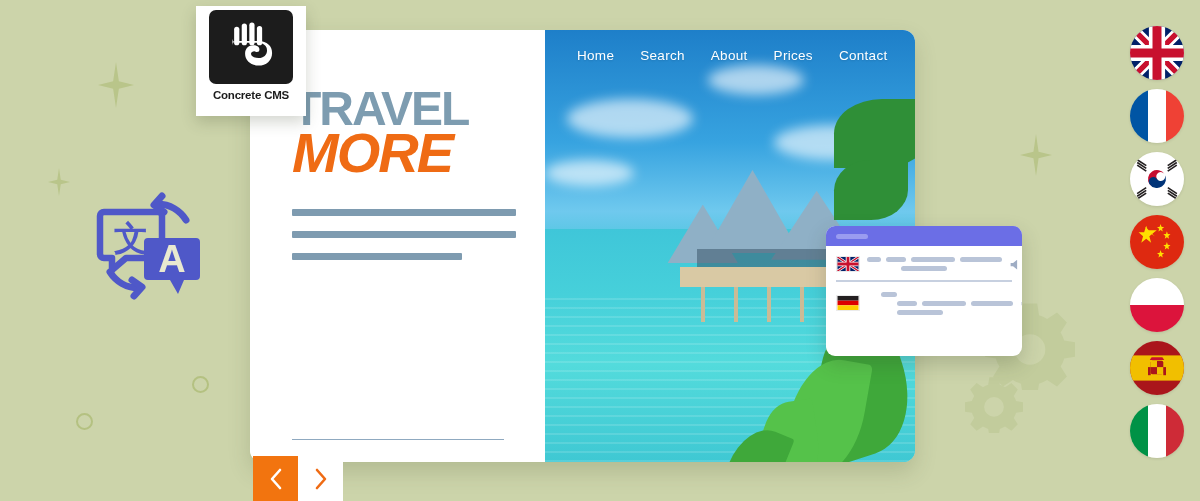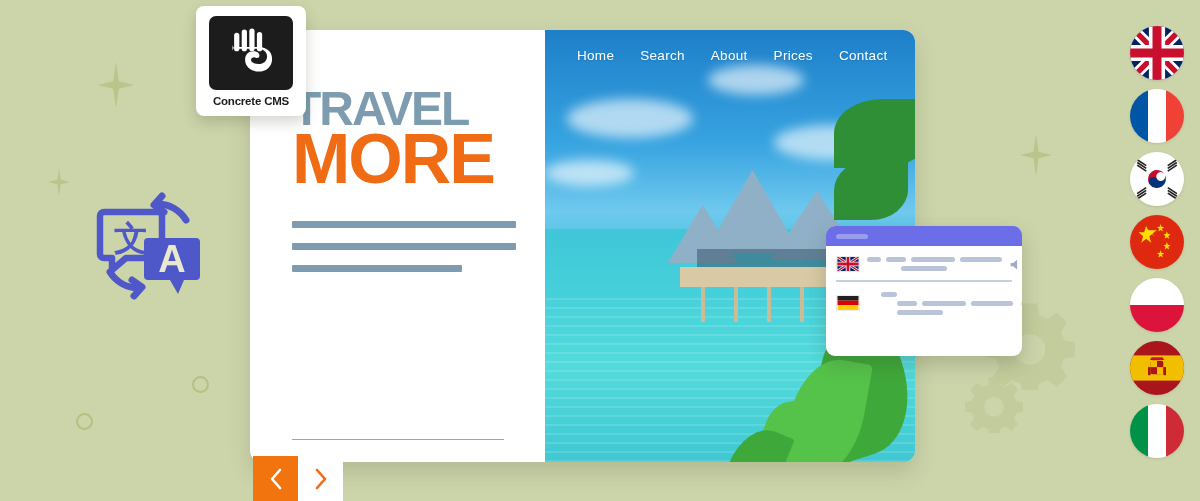--- a/index.html
+++ b/index.html
@@ -46,21 +46,21 @@
   }
   #headline { line-height: .86; letter-spacing: -1px; }
   .hl-line {
     font-family: "Liberation Sans", sans-serif;
     font-weight: 700;
     font-size: 48px;
     display: block;
     letter-spacing: -2px;
   }
   .hl-travel { color: #7d9cb0; }
-  .hl-more   { color: #ef6b14; font-size: 70px; }
+  .hl-more   { color: #ef6b14; font-size: 56px; font-style: italic; }
 
   .text-bars { margin-top: 32px; }
   .bar { background: #7e9bb0; height: 7px; border-radius: 1px; margin-bottom: 15px; }
   .bar.w1 { width: 224px; }
   .bar.w2 { width: 224px; }
   .bar.w3 { width: 170px; }
 
   #search-button {
     margin-top: 24px;
     width: 100px; height: 36px;
@@ -173,25 +173,25 @@
   #prev-button { background: #f2740f; color: #fff; }
   #next-button { background: #ffffff; color: #ef6b14; }
   .chev { width: 14px; height: 22px; }
 
   
   #cms-card {
     position: absolute;
     left: 196px; top: 6px;
     width: 110px; height: 110px;
     background: #fff;
-    border-radius: 8px;
+    border-radius: 0;
     box-shadow: 0 6px 14px rgba(60,70,40,.22);
     display: flex; flex-direction: column;
     align-items: center; justify-content: flex-start;
-    padding-top: 10px;
+    padding-top: 4px;
     z-index: 20;
   }
   #cms-mark {
     width: 84px; height: 74px;
     background: #1c1c1c;
     border-radius: 7px;
     display: flex; align-items: center; justify-content: center;
   }
   #cms-label {
     font-size: 11.5px;

